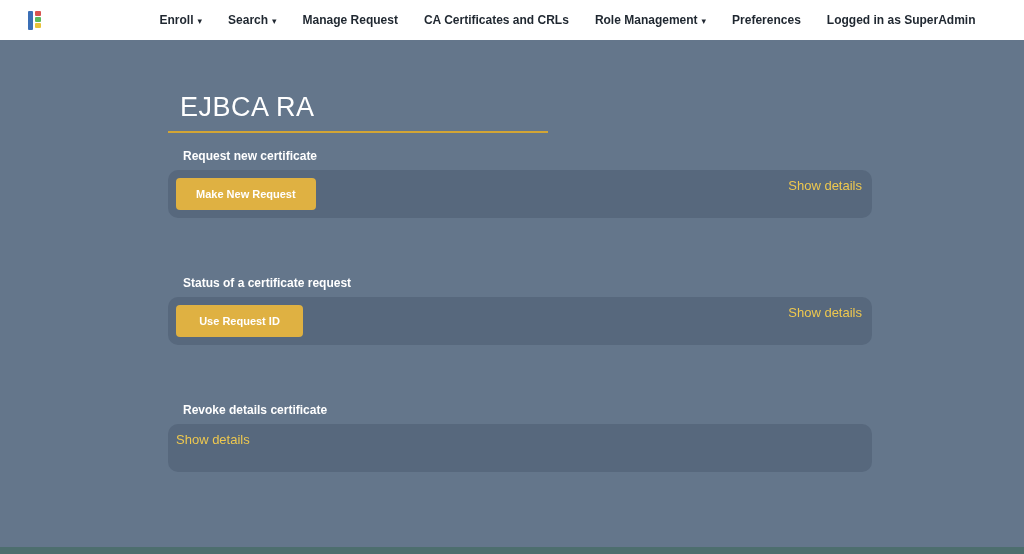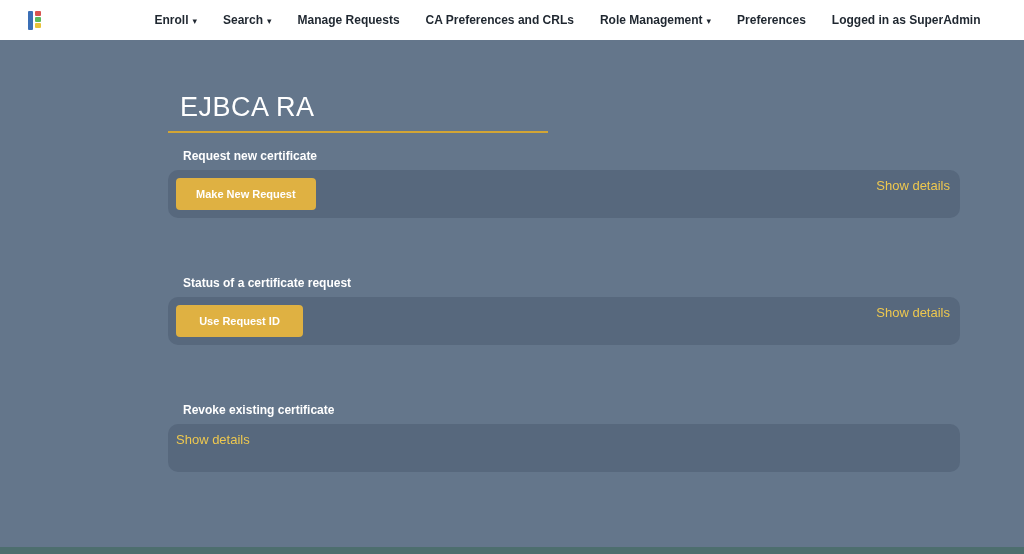--- a/index.html
+++ b/index.html
@@ -100,21 +100,21 @@
   .section + .section{margin-top:58px;}
 
   .section-heading{
     color:var(--white);
     font-size:12px;
     font-weight:bold;
     padding-left:15px;
     margin-bottom:7px;
   }
   .panel{
-    width:792px;
+    width:704px;
     height:48px;
     background:var(--panel-bg);
     border-radius:10px;
     display:flex;
     align-items:center;
     justify-content:space-between;
     padding:0 8px;
   }
   .gold-btn{
     background:var(--gold);
@@ -164,24 +164,24 @@
   <nav class="nav">
     <div class="nav-item">
       <span>Enroll</span>
       <span class="caret">▾</span>
     </div>
     <div class="nav-item">
       <span>Search</span>
       <span class="caret">▾</span>
     </div>
     <div class="nav-item">
-      <span>Manage Requests</span>
-    </div>
-    <div class="nav-item">
-      <span>CA Preferences and CRLs</span>
+      <span>Manage Request</span>
+    </div>
+    <div class="nav-item">
+      <span>CA Certificates and CRLs</span>
     </div>
     <div class="nav-item">
       <span>Role Management</span>
       <span class="caret">▾</span>
     </div>
     <div class="nav-item">
       <span>Preferences</span>
     </div>
     <div class="nav-item">
       <span>Logged in as SuperAdmin</span>
@@ -204,21 +204,21 @@
 
   <section class="section">
     <h2 class="section-heading">Status of a certificate request</h2>
     <div class="panel">
       <button class="gold-btn">Use Request ID</button>
       <span class="show-details">Show details</span>
     </div>
   </section>
 
   <section class="section">
-    <h2 class="section-heading">Revoke existing certificate</h2>
+    <h2 class="section-heading">Revoke details certificate</h2>
     <div class="panel">
       <span class="show-details">Show details</span>
     </div>
   </section>
 
 </main>
 
 <div class="footer"></div>
 
 </body></html>

